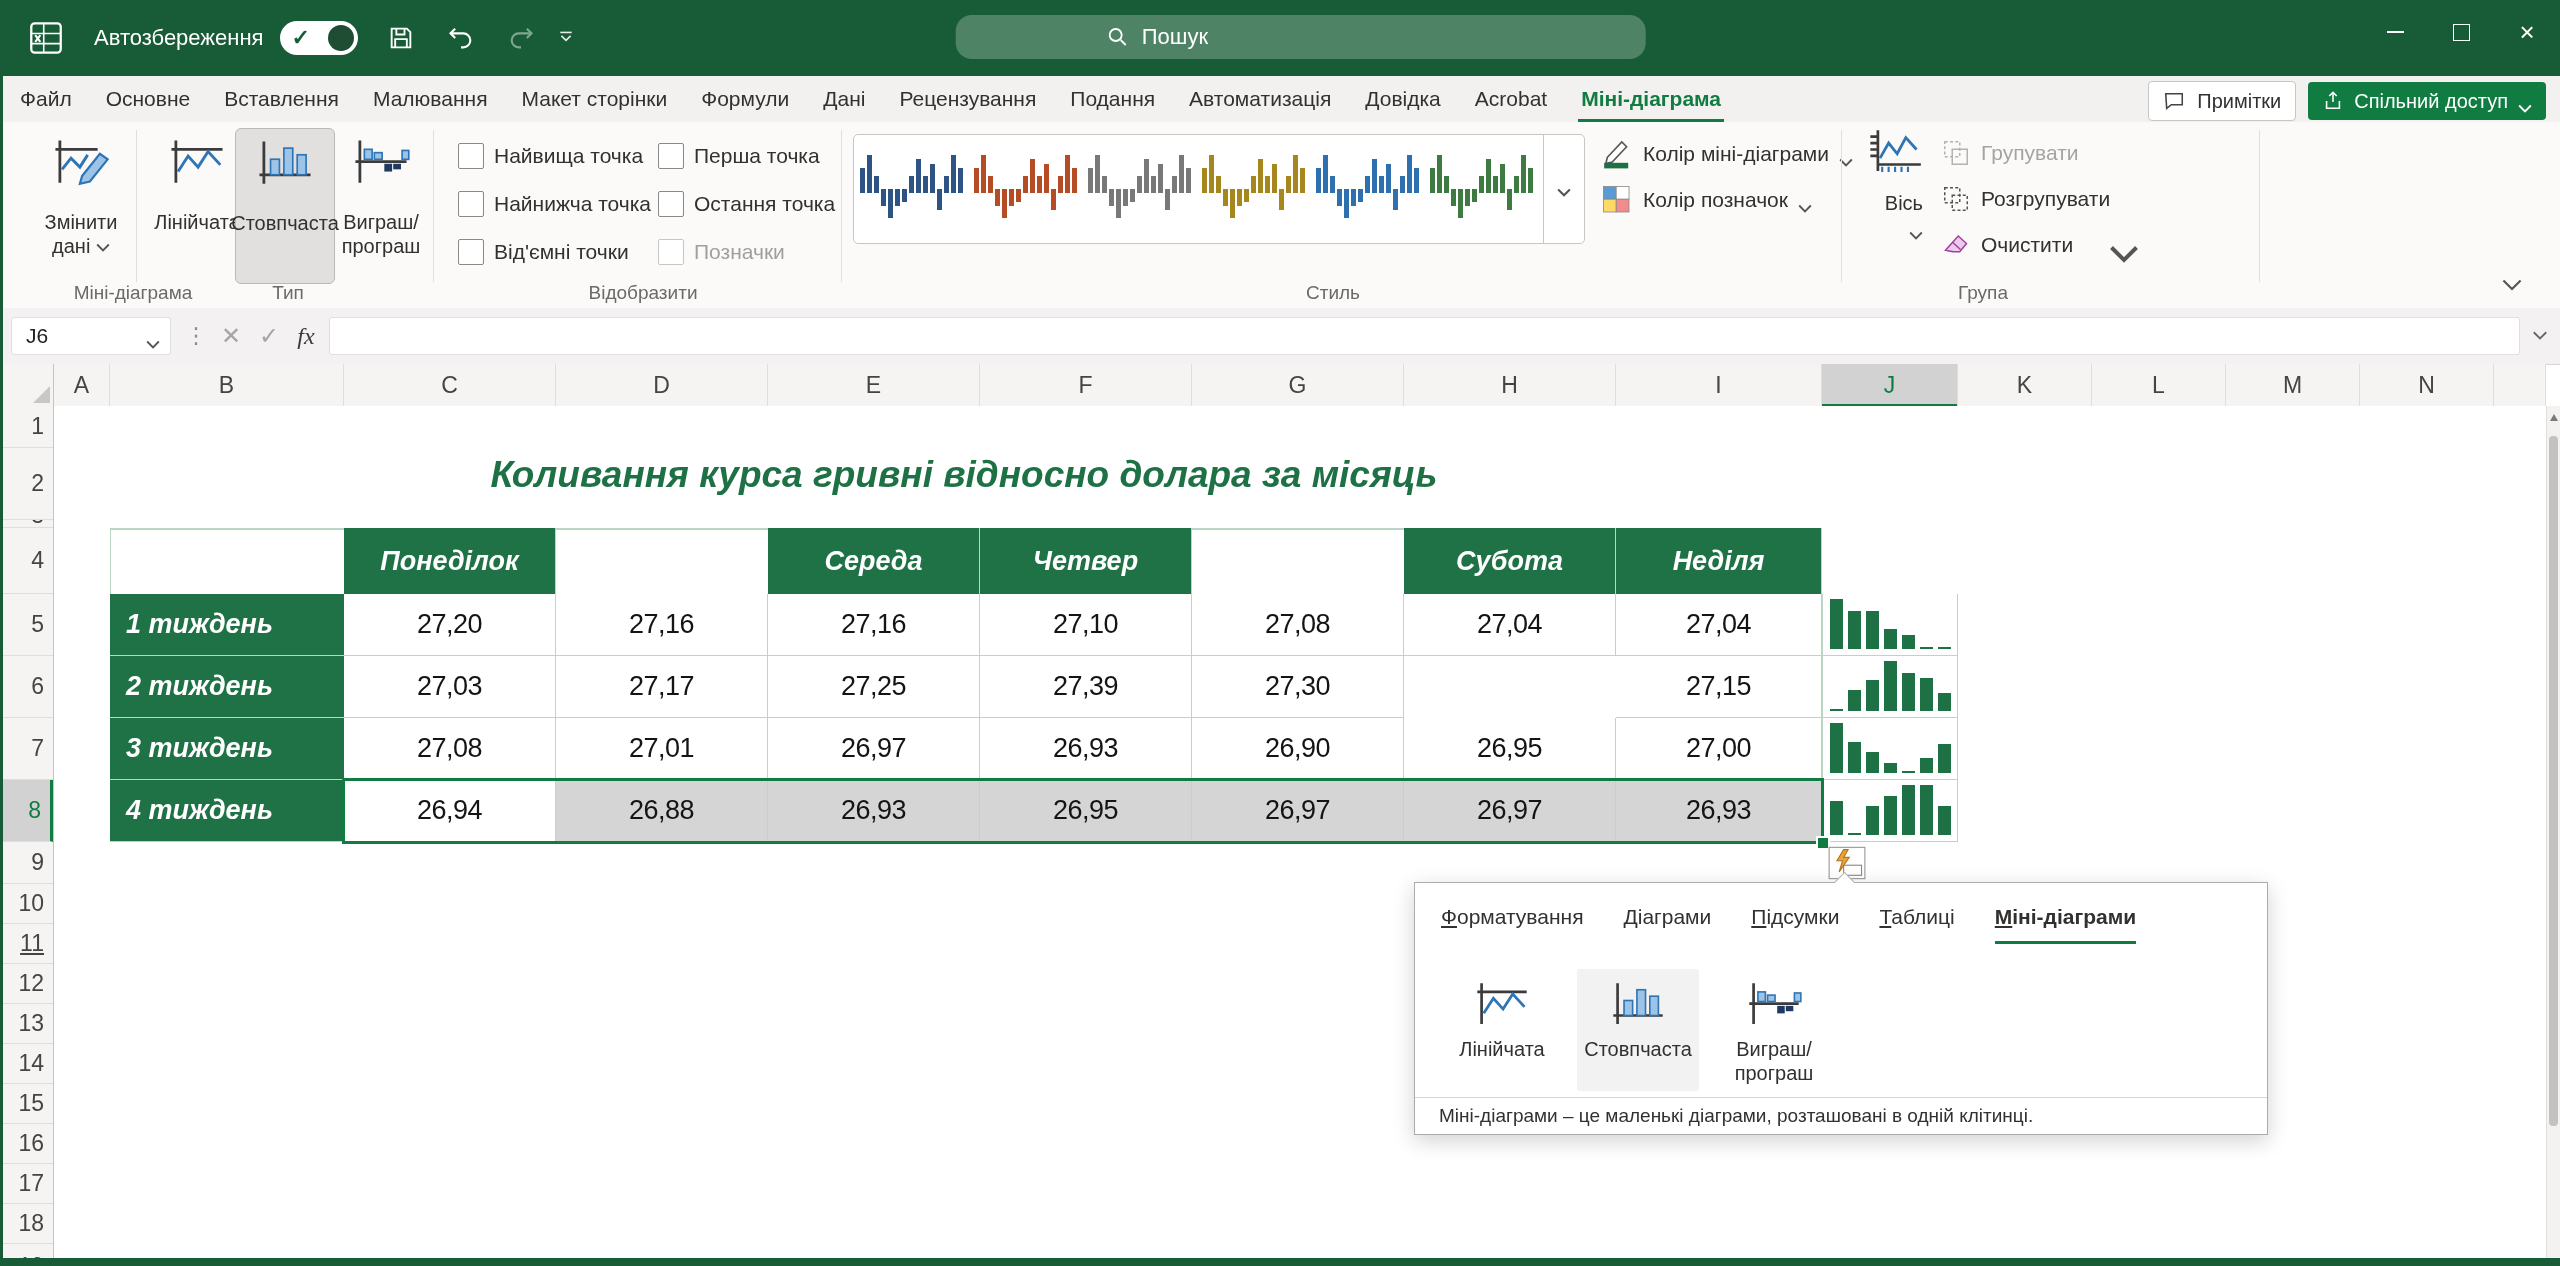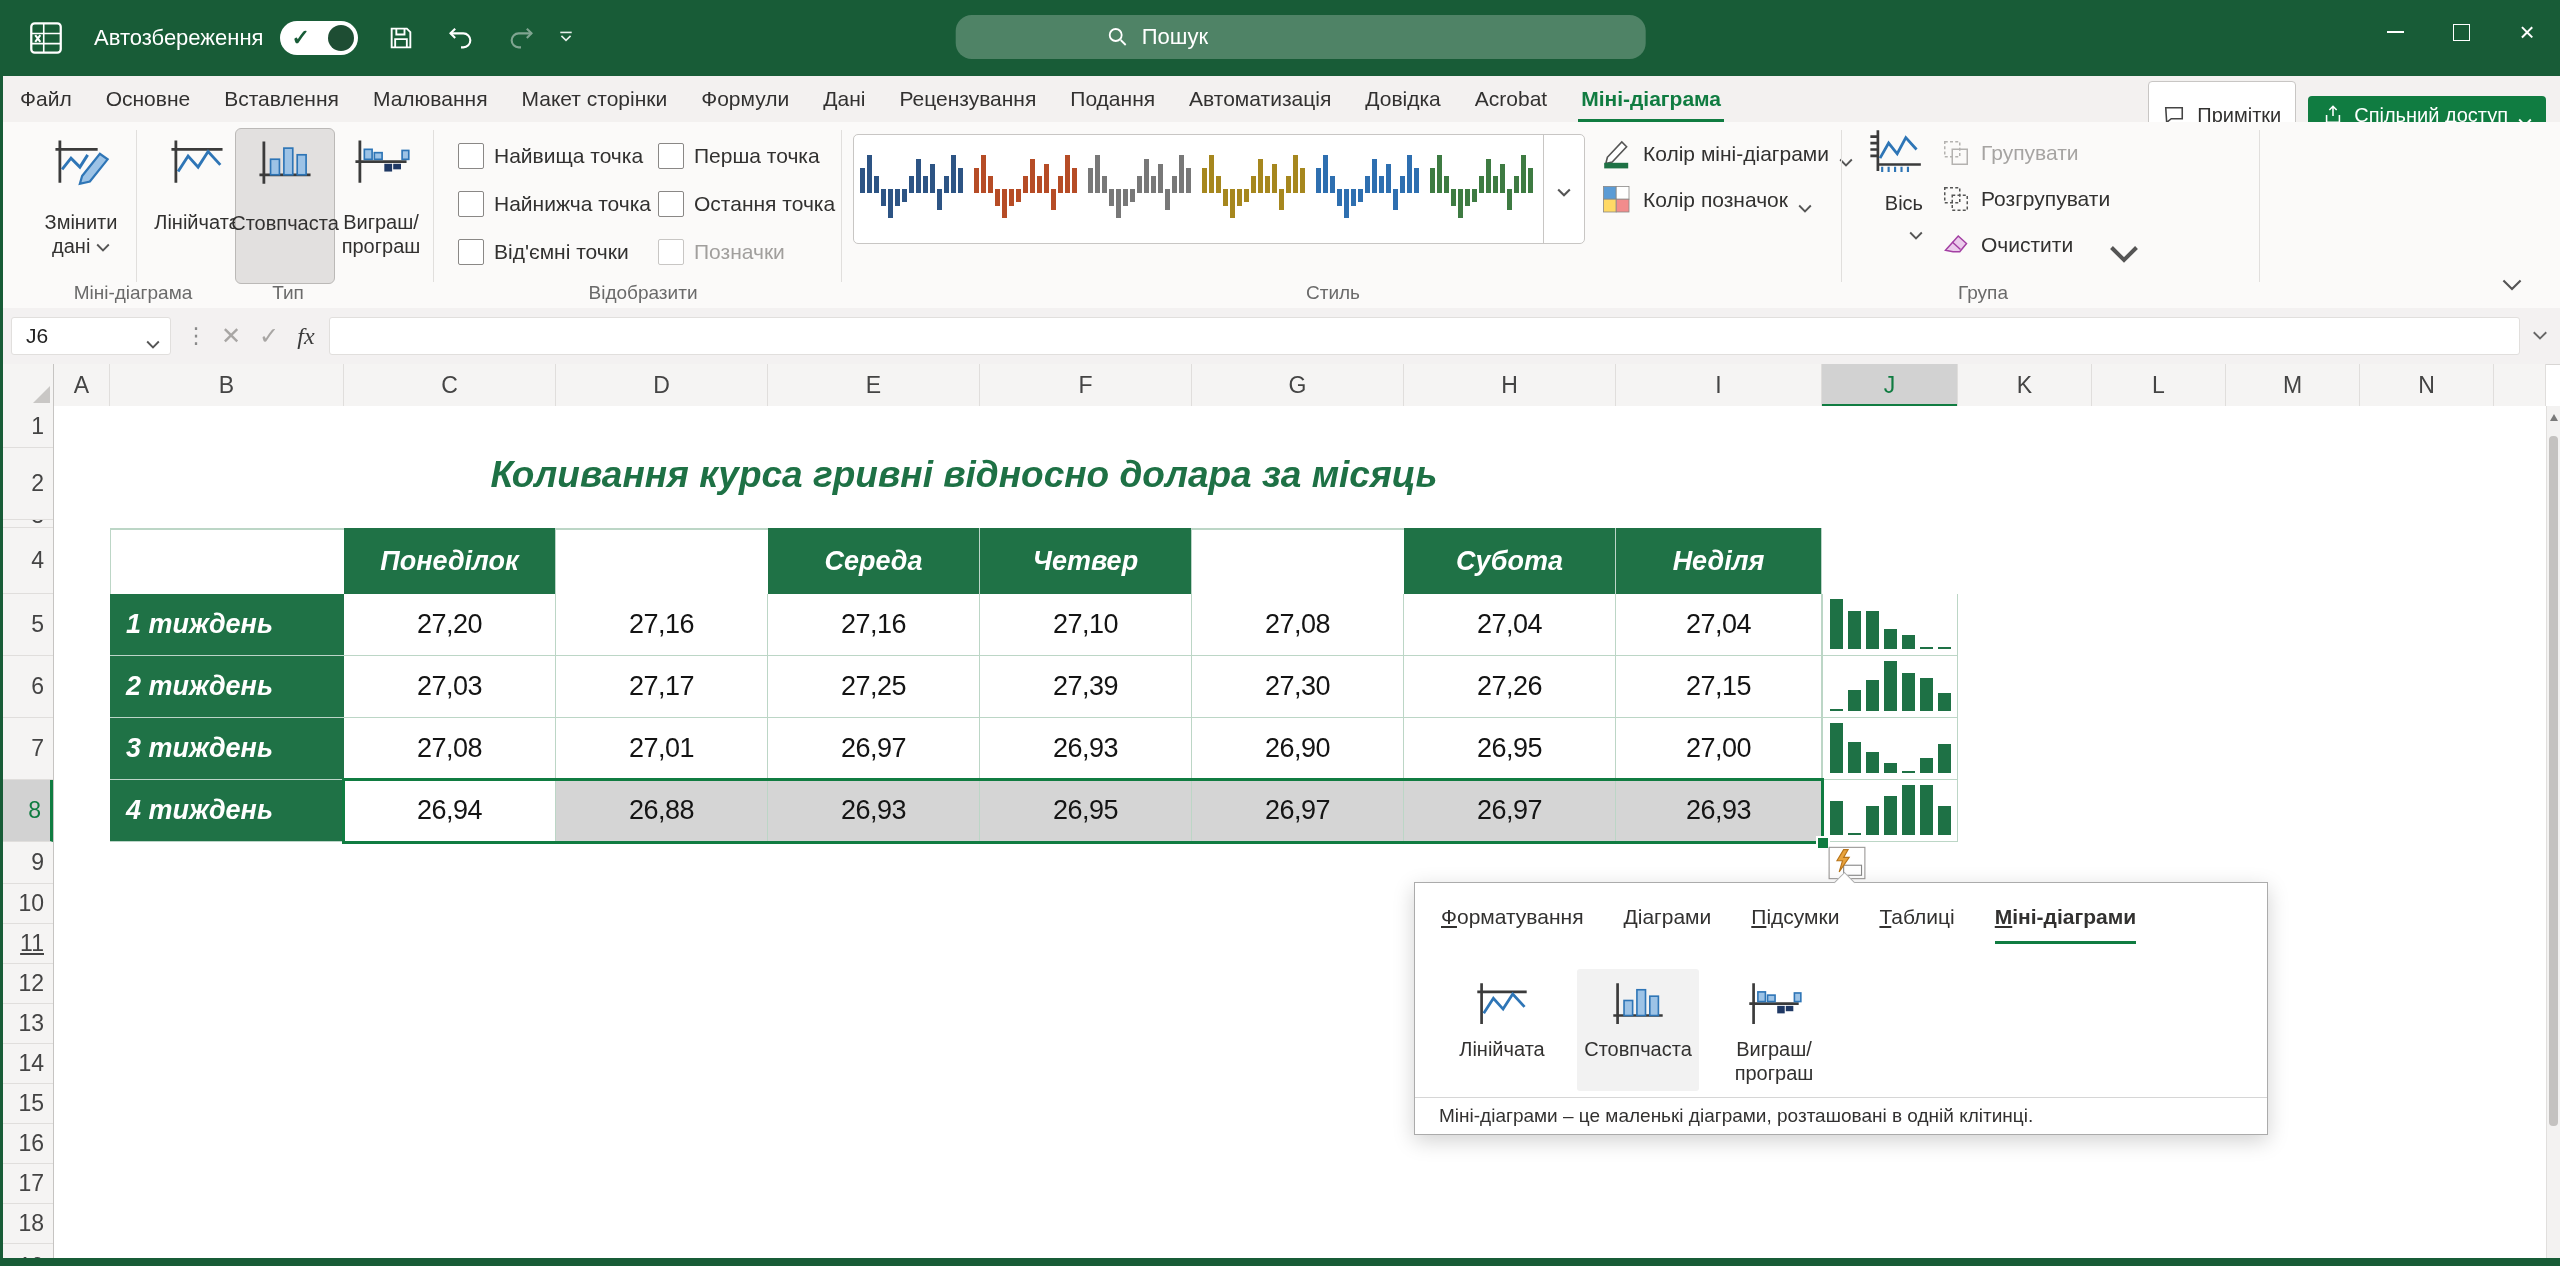--- a/index.html
+++ b/index.html
@@ -27,21 +27,21 @@
   .wbtn .bar{width:17px;height:2px;background:#fff}
   .wbtn .box{width:15px;height:15px;border:1.5px solid #fff}
   .wbtn .x{font-size:26px;line-height:1}
   
   .tabrow{position:absolute;left:3px;top:76px;right:0;height:46px;background:#F3F1F0;display:flex;align-items:center}
   .rtab{padding:0 17px;font-size:21px;color:#323130;height:100%;display:flex;align-items:center;position:relative;white-space:nowrap}
   .rtab.active{color:#107C41;font-weight:bold}
   .rtab.active::after{content:'';position:absolute;left:14px;right:14px;bottom:0;height:3px;background:#107C41}
   .tr-right{position:absolute;right:14px;top:5px;display:flex;gap:12px;align-items:center}
   .btn-notes{display:flex;align-items:center;gap:12px;background:#fff;border:1px solid #C8C6C4;border-radius:4px;
-     height:38px;padding:14px 14px;font-size:20px;color:#323130}
+     height:38px;padding:0 14px;font-size:20px;color:#323130}
   .btn-share{display:flex;align-items:center;gap:10px;background:#107C41;border-radius:4px;height:38px;
      padding:0 14px;font-size:20px;color:#fff}
   .btn-notes svg{width:22px;height:22px}.btn-share svg{width:22px;height:22px}
   
   .ribbon{position:absolute;left:3px;top:122px;right:0;height:186px;background:#FBFAF9;border-bottom:1px solid #D4D2D0}
   .gsep{position:absolute;top:8px;height:152px;width:1px;background:#E1DFDD}
   .glabel{position:absolute;bottom:4px;font-size:19px;color:#6a6a6a;text-align:center;white-space:nowrap}
   .bigbtn{position:absolute;top:6px;height:156px;border-radius:6px;display:flex;flex-direction:column;align-items:center;padding-top:8px;box-sizing:border-box}
   .bigbtn.sel{background:#E2E0DF;border:1px solid #BBB9B7}
   .bigbtn .bicon{width:60px;height:52px}
@@ -616,21 +616,20 @@
       <div class="cell dcell" style="left: 926px; top: 188px; width: 212px; height: 62px;">27,10</div>
       <div class="cell dcell" style="left: 1138px; top: 188px; width: 212px; height: 62px;">27,08</div>
       <div class="cell dcell" style="left: 1350px; top: 188px; width: 212px; height: 62px;">27,04</div>
       <div class="cell dcell" style="left: 1562px; top: 188px; width: 206px; height: 62px;">27,04</div>
       <div class="cell weeklbl" style="left: 56px; top: 250px; width: 234px; height: 62px;">2 тиждень</div>
       <div class="cell dcell" style="left: 290px; top: 250px; width: 212px; height: 62px;">27,03</div>
       <div class="cell dcell" style="left: 502px; top: 250px; width: 212px; height: 62px;">27,17</div>
       <div class="cell dcell" style="left: 714px; top: 250px; width: 212px; height: 62px;">27,25</div>
       <div class="cell dcell" style="left: 926px; top: 250px; width: 212px; height: 62px;">27,39</div>
       <div class="cell dcell" style="left: 1138px; top: 250px; width: 212px; height: 62px;">27,30</div>
-      <div class="cell dcell" style="left: 1350px; top: 250px; width: 212px; height: 62px;">27,26</div>
       <div class="cell dcell" style="left: 1562px; top: 250px; width: 206px; height: 62px;">27,15</div>
       <div class="cell weeklbl" style="left: 56px; top: 312px; width: 234px; height: 62px;">3 тиждень</div>
       <div class="cell dcell" style="left: 290px; top: 312px; width: 212px; height: 62px;">27,08</div>
       <div class="cell dcell" style="left: 502px; top: 312px; width: 212px; height: 62px;">27,01</div>
       <div class="cell dcell" style="left: 714px; top: 312px; width: 212px; height: 62px;">26,97</div>
       <div class="cell dcell" style="left: 926px; top: 312px; width: 212px; height: 62px;">26,93</div>
       <div class="cell dcell" style="left: 1138px; top: 312px; width: 212px; height: 62px;">26,90</div>
       <div class="cell dcell" style="left: 1350px; top: 312px; width: 212px; height: 62px;">26,95</div>
       <div class="cell dcell" style="left: 1562px; top: 312px; width: 206px; height: 62px;">27,00</div>
       <div class="cell weeklbl" style="left: 56px; top: 374px; width: 234px; height: 62px;">4 тиждень</div>

